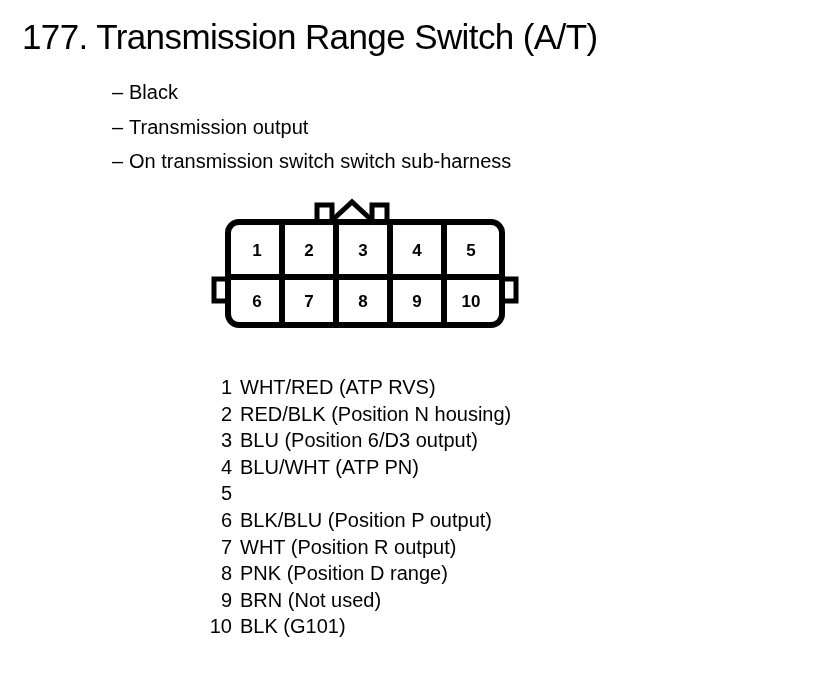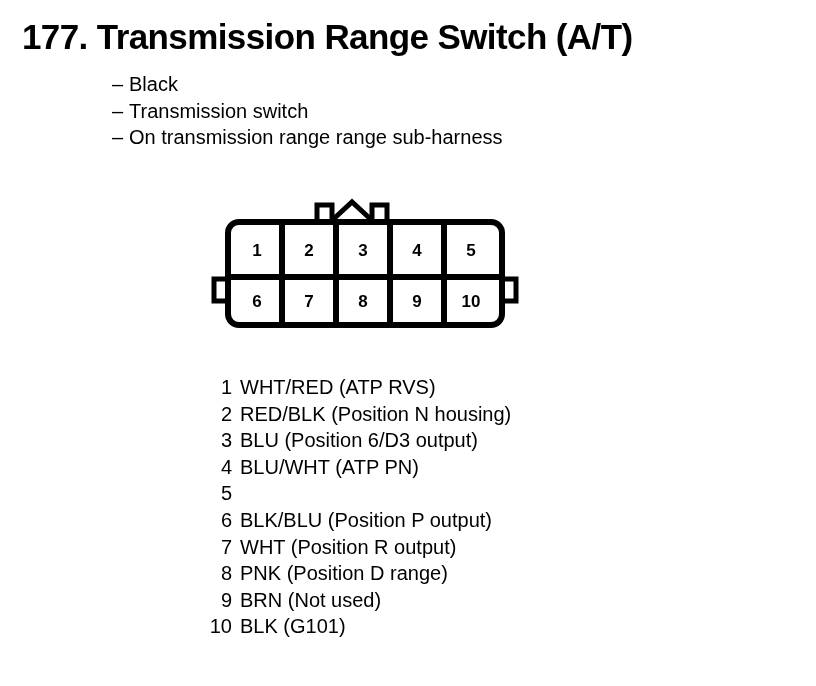--- a/index.html
+++ b/index.html
@@ -15,21 +15,21 @@
     font-family: "Liberation Sans", sans-serif;
     color: #000000;
   }
 
   
   #page-title {
     position: absolute;
     left: 22px;
     top: 17px;
     font-size: 35px;
-    font-weight: bold;
+    font-weight: normal;
     letter-spacing: -0.6px;
     white-space: nowrap;
     line-height: 40px;
   }
 
   
   #description-list {
     position: absolute;
     left: 112px;
     top: 71px;
@@ -41,20 +41,21 @@
     font-size: 20px;
     line-height: 26.5px;
     white-space: nowrap;
   }
   .desc-dash {
     width: 17px;
     flex: 0 0 17px;
   }
   .desc-text {
     flex: 0 0 auto;
+    margin-top: 8px;
   }
 
   
   #connector-diagram {
     position: absolute;
     left: 205px;
     top: 193px;
     width: 320px;
     height: 140px;
   }
@@ -99,25 +100,25 @@
 
 <div id="page-title">177. Transmission Range Switch (A/T)</div>
 
 <div id="description-list">
   <div class="desc-line">
     <span class="desc-dash">–</span>
     <span class="desc-text">Black</span>
   </div>
   <div class="desc-line">
     <span class="desc-dash">–</span>
-    <span class="desc-text">Transmission switch</span>
+    <span class="desc-text">Transmission output</span>
   </div>
   <div class="desc-line">
     <span class="desc-dash">–</span>
-    <span class="desc-text">On transmission range range sub-harness</span>
+    <span class="desc-text">On transmission switch switch sub-harness</span>
   </div>
 </div>
 
 <div id="connector-diagram">
   <svg width="320" height="140" viewBox="0 0 320 140" xmlns="http://www.w3.org/2000/svg">
 
     <g>
       <path d="M 112 12 L 127 12 L 127 32 L 112 32 Z" fill="none" stroke="#000" stroke-width="5"></path>
       <path d="M 167 12 L 182 12 L 182 32 L 167 32 Z" fill="none" stroke="#000" stroke-width="5"></path>
       <path d="M 122 32 L 147 9 L 172 32" fill="none" stroke="#000" stroke-width="5" stroke-linejoin="miter"></path>

